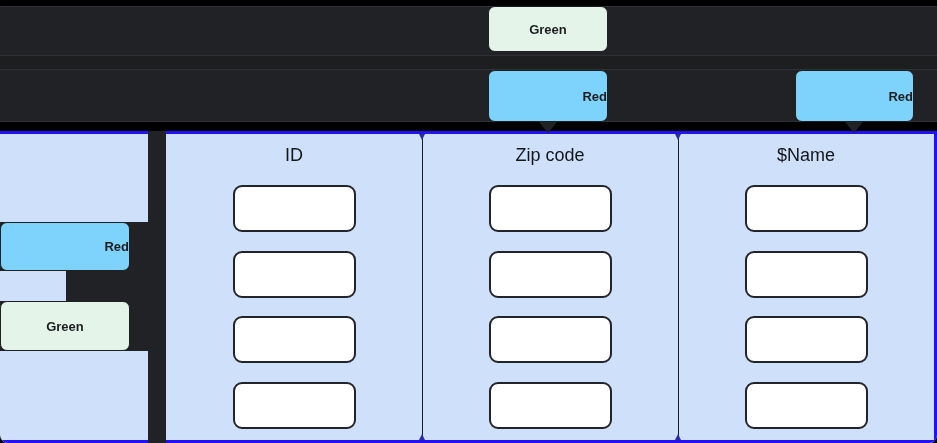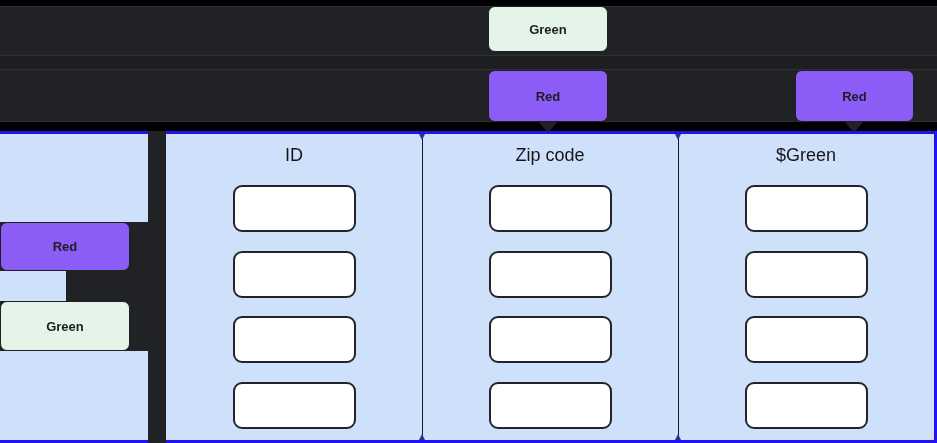--- a/index.html
+++ b/index.html
@@ -10,20 +10,21 @@
   body {
     font-family: "Liberation Sans", sans-serif;
   }
 
   #app {
     position: relative;
     width: 937px;
     height: 443px;
     background: #000000;
     overflow: hidden;
+    border-radius: 8px;
   }
 
   
   .dark-bar {
     position: absolute;
     background: #212226;
     left: 0;
   }
   .bar-row-1 { top: 6px;  height: 50px;  width: 937px; }
   .bar-row-2 { top: 70px; height: 52px;  width: 937px; }
@@ -46,21 +47,21 @@
     display: flex;
     align-items: center;
     justify-content: center;
     font-size: 13px;
     font-weight: bold;
     color: #1d1d1f;
     box-sizing: border-box;
     z-index: 20;
   }
   .chip.green { background: #e4f4e9; }
-  .chip.red   { background: #8b5cf6; }
+  .chip.red   { background: #7dd3fc; justify-content: flex-end; }
 
   
   .chip-arrow-down {
     position: absolute;
     width: 0;
     height: 0;
     border-left: 9px solid transparent;
     border-right: 9px solid transparent;
     border-top: 11px solid #212226;
     z-index: 19;
@@ -251,21 +252,21 @@
         <div class="col-header">Zip code</div>
         <div class="cells">
           <div class="cell"></div>
           <div class="cell"></div>
           <div class="cell"></div>
           <div class="cell"></div>
         </div>
         <div class="col-divider" style="left: 0px;"></div>
       </div>
       <div class="column">
-        <div class="col-header">$Green</div>
+        <div class="col-header">$Name</div>
         <div class="cells">
           <div class="cell"></div>
           <div class="cell"></div>
           <div class="cell"></div>
           <div class="cell"></div>
         </div>
         <div class="col-divider" style="left: 0px;"></div>
       </div>
     </div>
 

